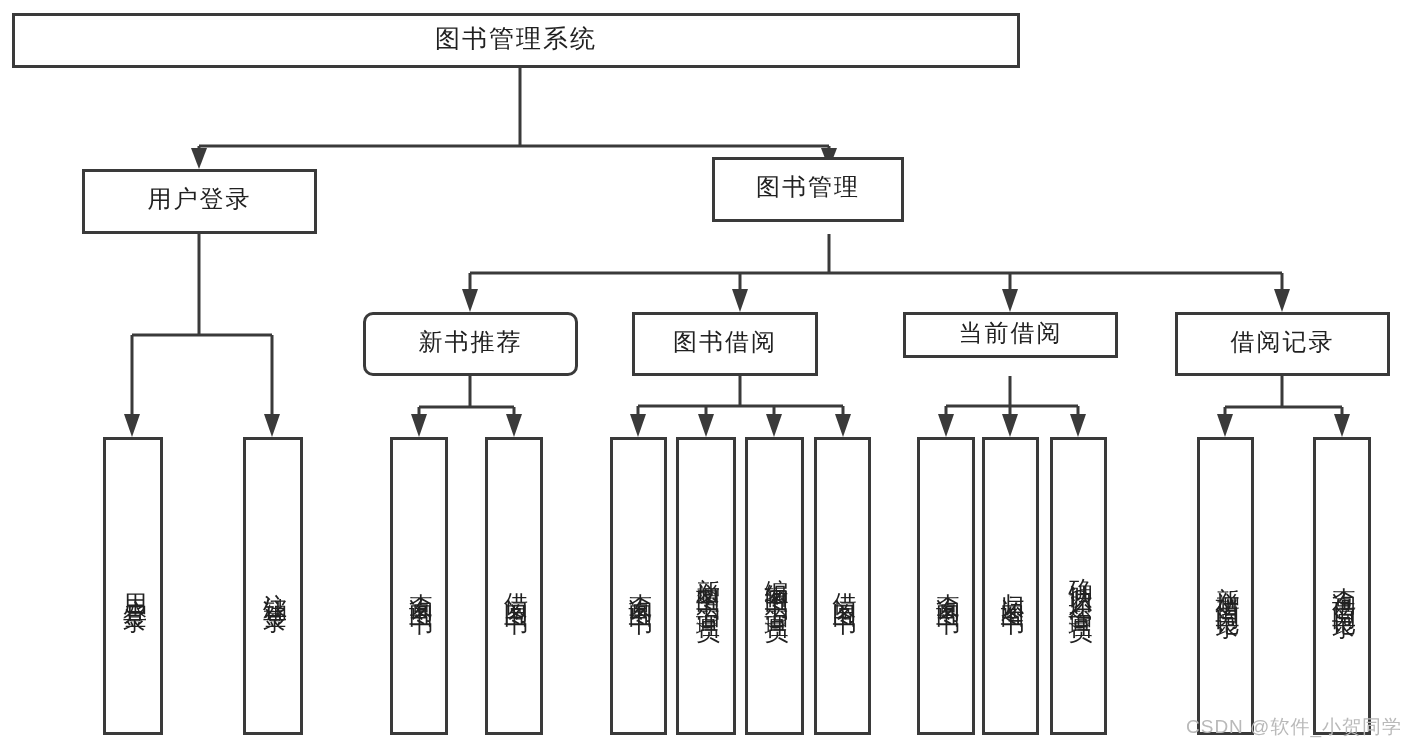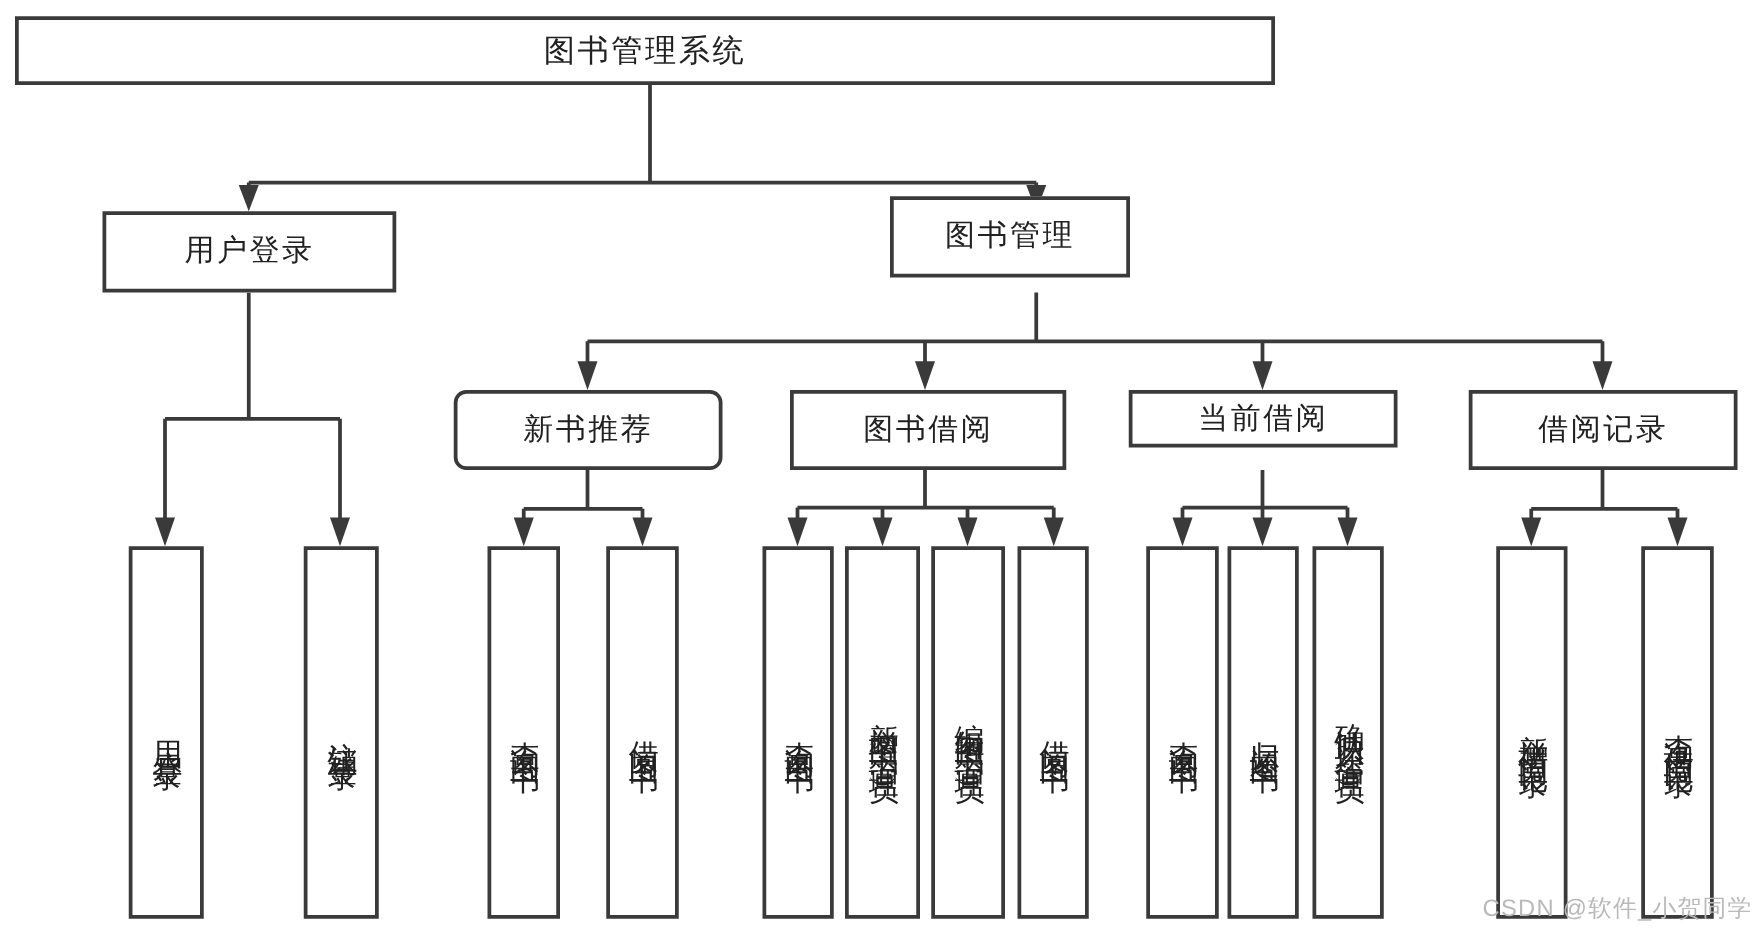--- a/index.html
+++ b/index.html
@@ -16,20 +16,21 @@
     position:absolute;
     box-sizing:border-box;
     border:3px solid #3a3a3a;
     background:#ffffff;
     display:flex;align-items:center;justify-content:center;
     text-align:center;
     letter-spacing:2px;
     font-size:24px;
     line-height:1.2;
     white-space:nowrap;
+    font-family:Liberation Mono, monospace;
   }
   .node.root{font-size:25px;}
   .leaf{
     writing-mode:vertical-rl;
     text-orientation:mixed;
     letter-spacing:6px;
     font-size:24px;
     white-space:normal;
     line-height:1;
   }
@@ -104,21 +105,21 @@
       <polygon points="1334,414 1350,414 1342,437" fill="#3a3a3a" stroke="none"></polygon>
     </g>
   </svg>
 
   <div class="node root" style="left:12px;top:13px;width:1008px;height:55px;">图书管理系统</div>
 
   <div class="node" style="left:82px;top:169px;width:235px;height:65px;">用户登录</div>
   <div class="node" style="left:712px;top:157px;width:192px;height:65px;">图书管理</div>
 
   <div class="node" style="left:363px;top:312px;width:215px;height:64px;border-radius:10px;">新书推荐</div>
-  <div class="node" style="left:632px;top:312px;width:221px;height:64px;">图书借阅</div>
+  <div class="node" style="left:632px;top:312px;width:186px;height:64px;">图书借阅</div>
   <div class="node" style="left:903px;top:312px;width:215px;height:46px;">当前借阅</div>
   <div class="node" style="left:1175px;top:312px;width:215px;height:64px;">借阅记录</div>
 
   <div class="node leaf" style="left:103px;top:437px;width:60px;height:298px;">用户登录</div>
   <div class="node leaf" style="left:243px;top:437px;width:60px;height:298px;">注销登录</div>
 
   <div class="node leaf" style="left:390px;top:437px;width:58px;height:298px;">查询图书</div>
   <div class="node leaf" style="left:485px;top:437px;width:58px;height:298px;">借阅图书</div>
 
   <div class="node leaf" style="left:610px;top:437px;width:57px;height:298px;">查询图书</div>

